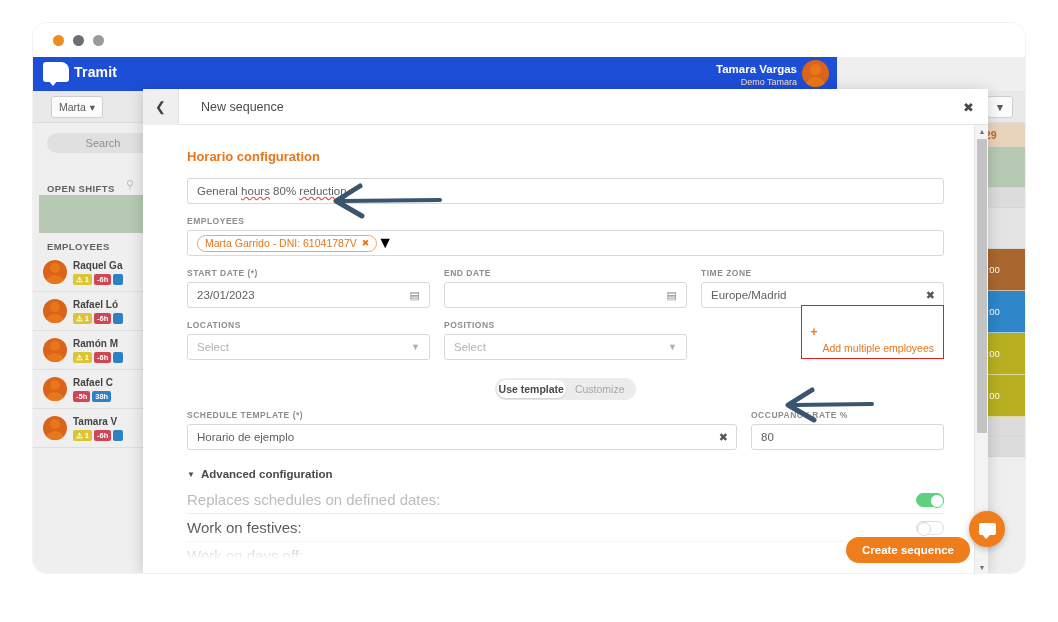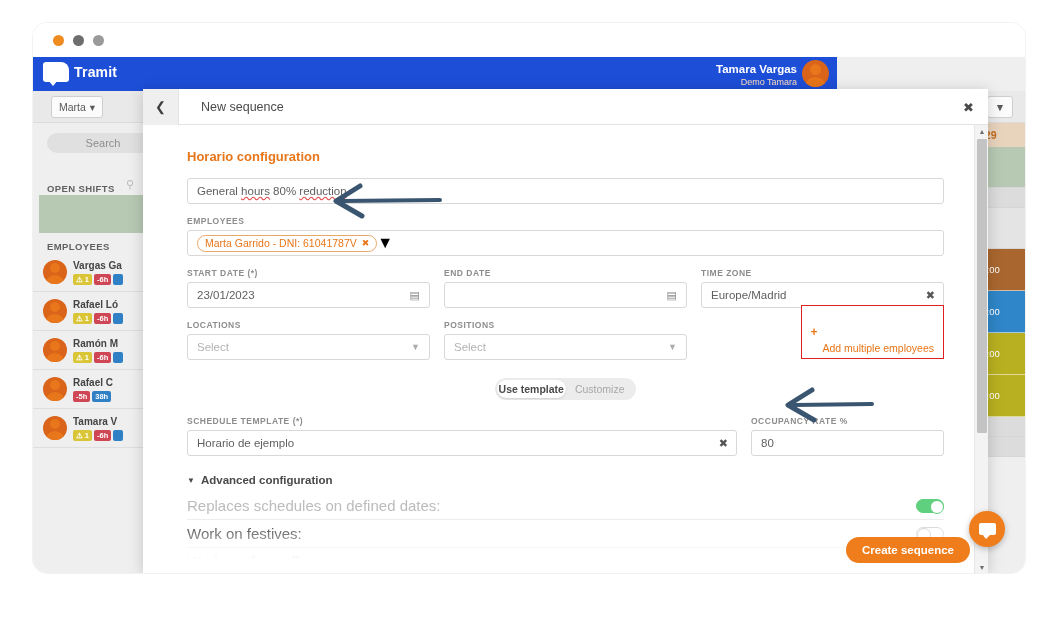--- a/index.html
+++ b/index.html
@@ -262,21 +262,21 @@
     border: 1.5px solid #e02020;
     padding: 4px 9px; background: #ffffff;
     display: flex; align-items: center; gap: 5px;
     z-index: 5;
   }
   #add-multi-wrap .plus { color: #e8761a; font-size: 12px; font-weight: bold; }
   #add-multi-label { color: #e8761a; font-size: 10.5px; margin-top: 32px; }
 
   
   #seg-wrap {
-    margin: 18px auto 16px auto; width: 141px; height: 22px;
+    margin: 18px auto 10px auto; width: 141px; height: 22px;
     background: #ececec; border-radius: 11px;
     display: flex; align-items: flex-start; padding: 2px;
   }
   .seg {
     flex: 1; height: 18px; border-radius: 9px;
     display: flex; align-items: center; justify-content: center;
     font-size: 10.5px;
   }
   .seg.active { background: #ffffff; color: #4a4a4a; font-weight: bold; box-shadow: 0 1px 2px rgba(0,0,0,.12); }
   .seg.idle { color: #a7a7a7; }
@@ -412,21 +412,21 @@
 
     <div class="sec-label" id="lbl-open-shifts">OPEN SHIFTS</div>
     <div id="pin-icon">⚲</div>
     <div id="open-shift-band"></div>
     <div class="sec-label" id="lbl-employees">EMPLOYEES</div>
 
     <div id="emp-list">
         <div class="emp-row">
           <div class="emp-avatar"></div>
           <div class="emp-info">
-            <div class="emp-name">Vargas Ga</div>
+            <div class="emp-name">Raquel Ga</div>
             <div class="emp-badges">
               <span class="badge warn">⚠ 1</span>
               <span class="badge neg">-6h</span>
               <span class="badge blue">&nbsp;&nbsp;</span>
             </div>
           </div>
         </div>
         <div class="emp-row">
           <div class="emp-avatar"></div>
           <div class="emp-info">

